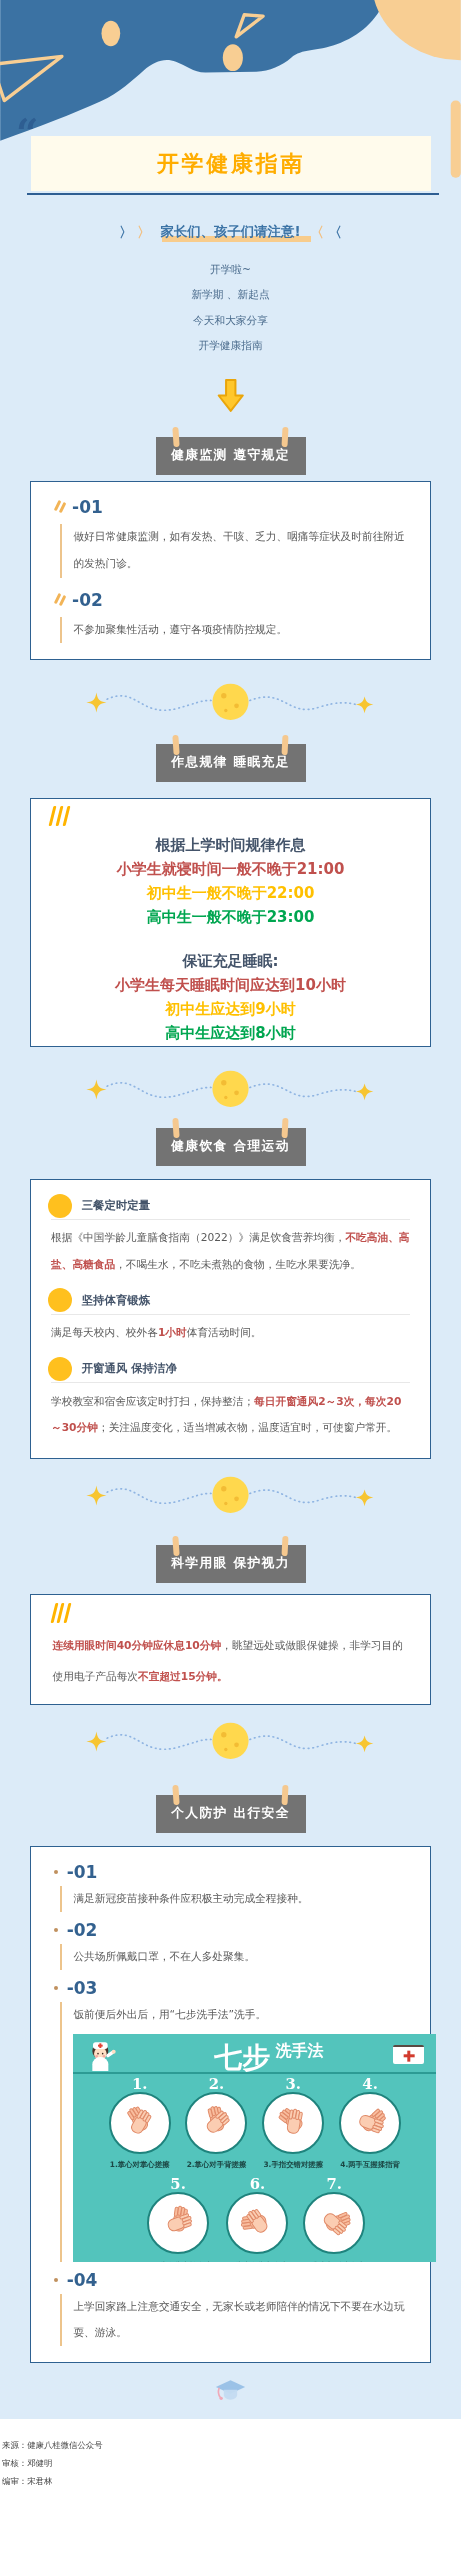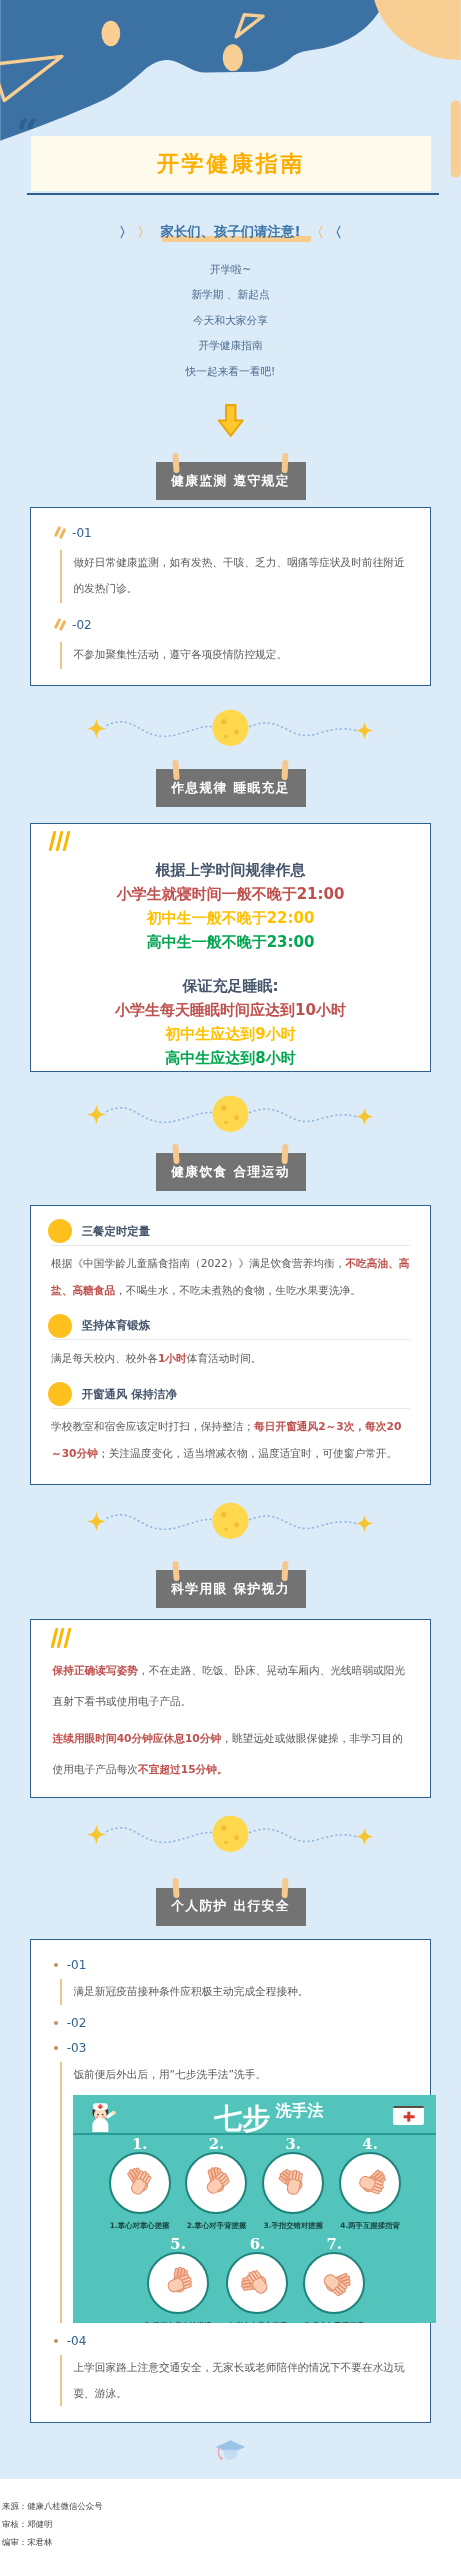--- a/index.html
+++ b/index.html
@@ -39,21 +39,21 @@
   .mt36 { margin-top: 24px; } .mt26 { margin-top: 17.5px; } .mt22 { margin-top: 14.8px; }
   .mt38 { margin-top: 25.5px; } .mt44 { margin-top: 29.5px; }
 
   
   .card { margin: 0 30px; background: #fff; border: 1.3px solid #2E6191; }
   .c1 { margin-top: 6.7px; padding: 17.5px 23px 16px; }
   .marker { display: flex; align-items: center; height: 14.8px; }
   .slashes { width: 11.4px; height: 14px; position: relative; margin-right: 6.7px; flex: none; }
   .slashes i, .slashes b { position: absolute; width: 2.7px; height: 11.4px; border-radius: 1.3px; background: #F2B457; transform: rotate(26deg); }
   .slashes i { left: 2px; top: 0; } .slashes b { left: 6.7px; top: 2px; }
-  .mnum { color: #33618F; font-size: 12px; font-weight: normal; }
+  .mnum { color: #33618F; font-size: 17px; font-weight: bold; }
   .quoted { border-left: 2px solid #EDC48C; margin: 9.4px 0 0 6px; padding-left: 11.4px; font-size: 10.7px; line-height: 2.5; color: #595959; }
   .c1 .m2 { margin-top: 14.8px; }
 
   
   .divider { display: block; margin: 0 auto; }
   .dmt28 { margin-top: 19px; } .dmt20 { margin-top: 13.4px; }
 
   
   .c2 { margin-top: 16px; padding: 6.7px 20px 1.3px; }
   .iii { display: flex; gap: 3.4px; height: 23px; margin-bottom: 4px; }
@@ -167,21 +167,20 @@
       </span>
       <span class="chev peach">〈</span>
       <span class="chev blue">〈</span>
     </div>
 
     <div class="intro">
       <div>开学啦~</div>
       <div>新学期 、新起点</div>
       <div>今天和大家分享</div>
       <div>开学健康指南</div>
-      <div>快一起来看一看吧!</div>
     </div>
 
     <div class="arrowwrap">
       <svg width="29.5" height="35" viewBox="0 0 44 52">
         <path d="M15,3 h14 v23 h11 L22,49 L4,26 h11 Z" fill="#FFC72C" stroke="#E9A50B" stroke-width="3" stroke-linejoin="round"></path>
       </svg>
     </div>
 
     <div class="pillwrap mt36">
       <div class="pill">
@@ -268,21 +267,20 @@
       <div class="pill">
         <span class="pt">科学用眼 保护视力</span>
       </div>
     </div>
     <div class="card c4">
       <div class="iii">
           <i></i>
           <i></i>
           <i></i>
         </div>
-      <p class="para"><span class="redb">保持正确读写姿势</span><span>，不在走路、吃饭、卧床、晃动车厢内、光线暗弱或阳光直射下看书或使用电子产品。</span></p>
       <p class="para"><span class="redb">连续用眼时间40分钟应休息10分钟</span><span>，眺望远处或做眼保健操，非学习目的使用电子产品每次</span><span class="redb">不宜超过15分钟。</span></p>
     </div>
 
     <svg class="divider dmt20" width="295" height="47" viewBox="0 0 440 70">
         <use href="#divsym"></use>
       </svg>
 
     <div class="pillwrap mt44">
       <div class="pill">
         <span class="pt">个人防护 出行安全</span>
@@ -294,20 +292,21 @@
           <span class="ddot"></span>
           <span class="mnum">-01</span>
         </div>
         <div class="quoted">满足新冠疫苗接种条件应积极主动完成全程接种。</div>
       </div>
       <div class="item">
         <div class="dmark">
           <span class="ddot"></span>
           <span class="mnum">-02</span>
         </div>
+        <div class="quoted">公共场所佩戴口罩，不在人多处聚集。</div>
       </div>
       <div class="item">
         <div class="dmark">
           <span class="ddot"></span>
           <span class="mnum">-03</span>
         </div>
         <div class="quoted">
           <span>饭前便后外出后，用“七步洗手法”洗手。</span>
           
           <div class="poster">

